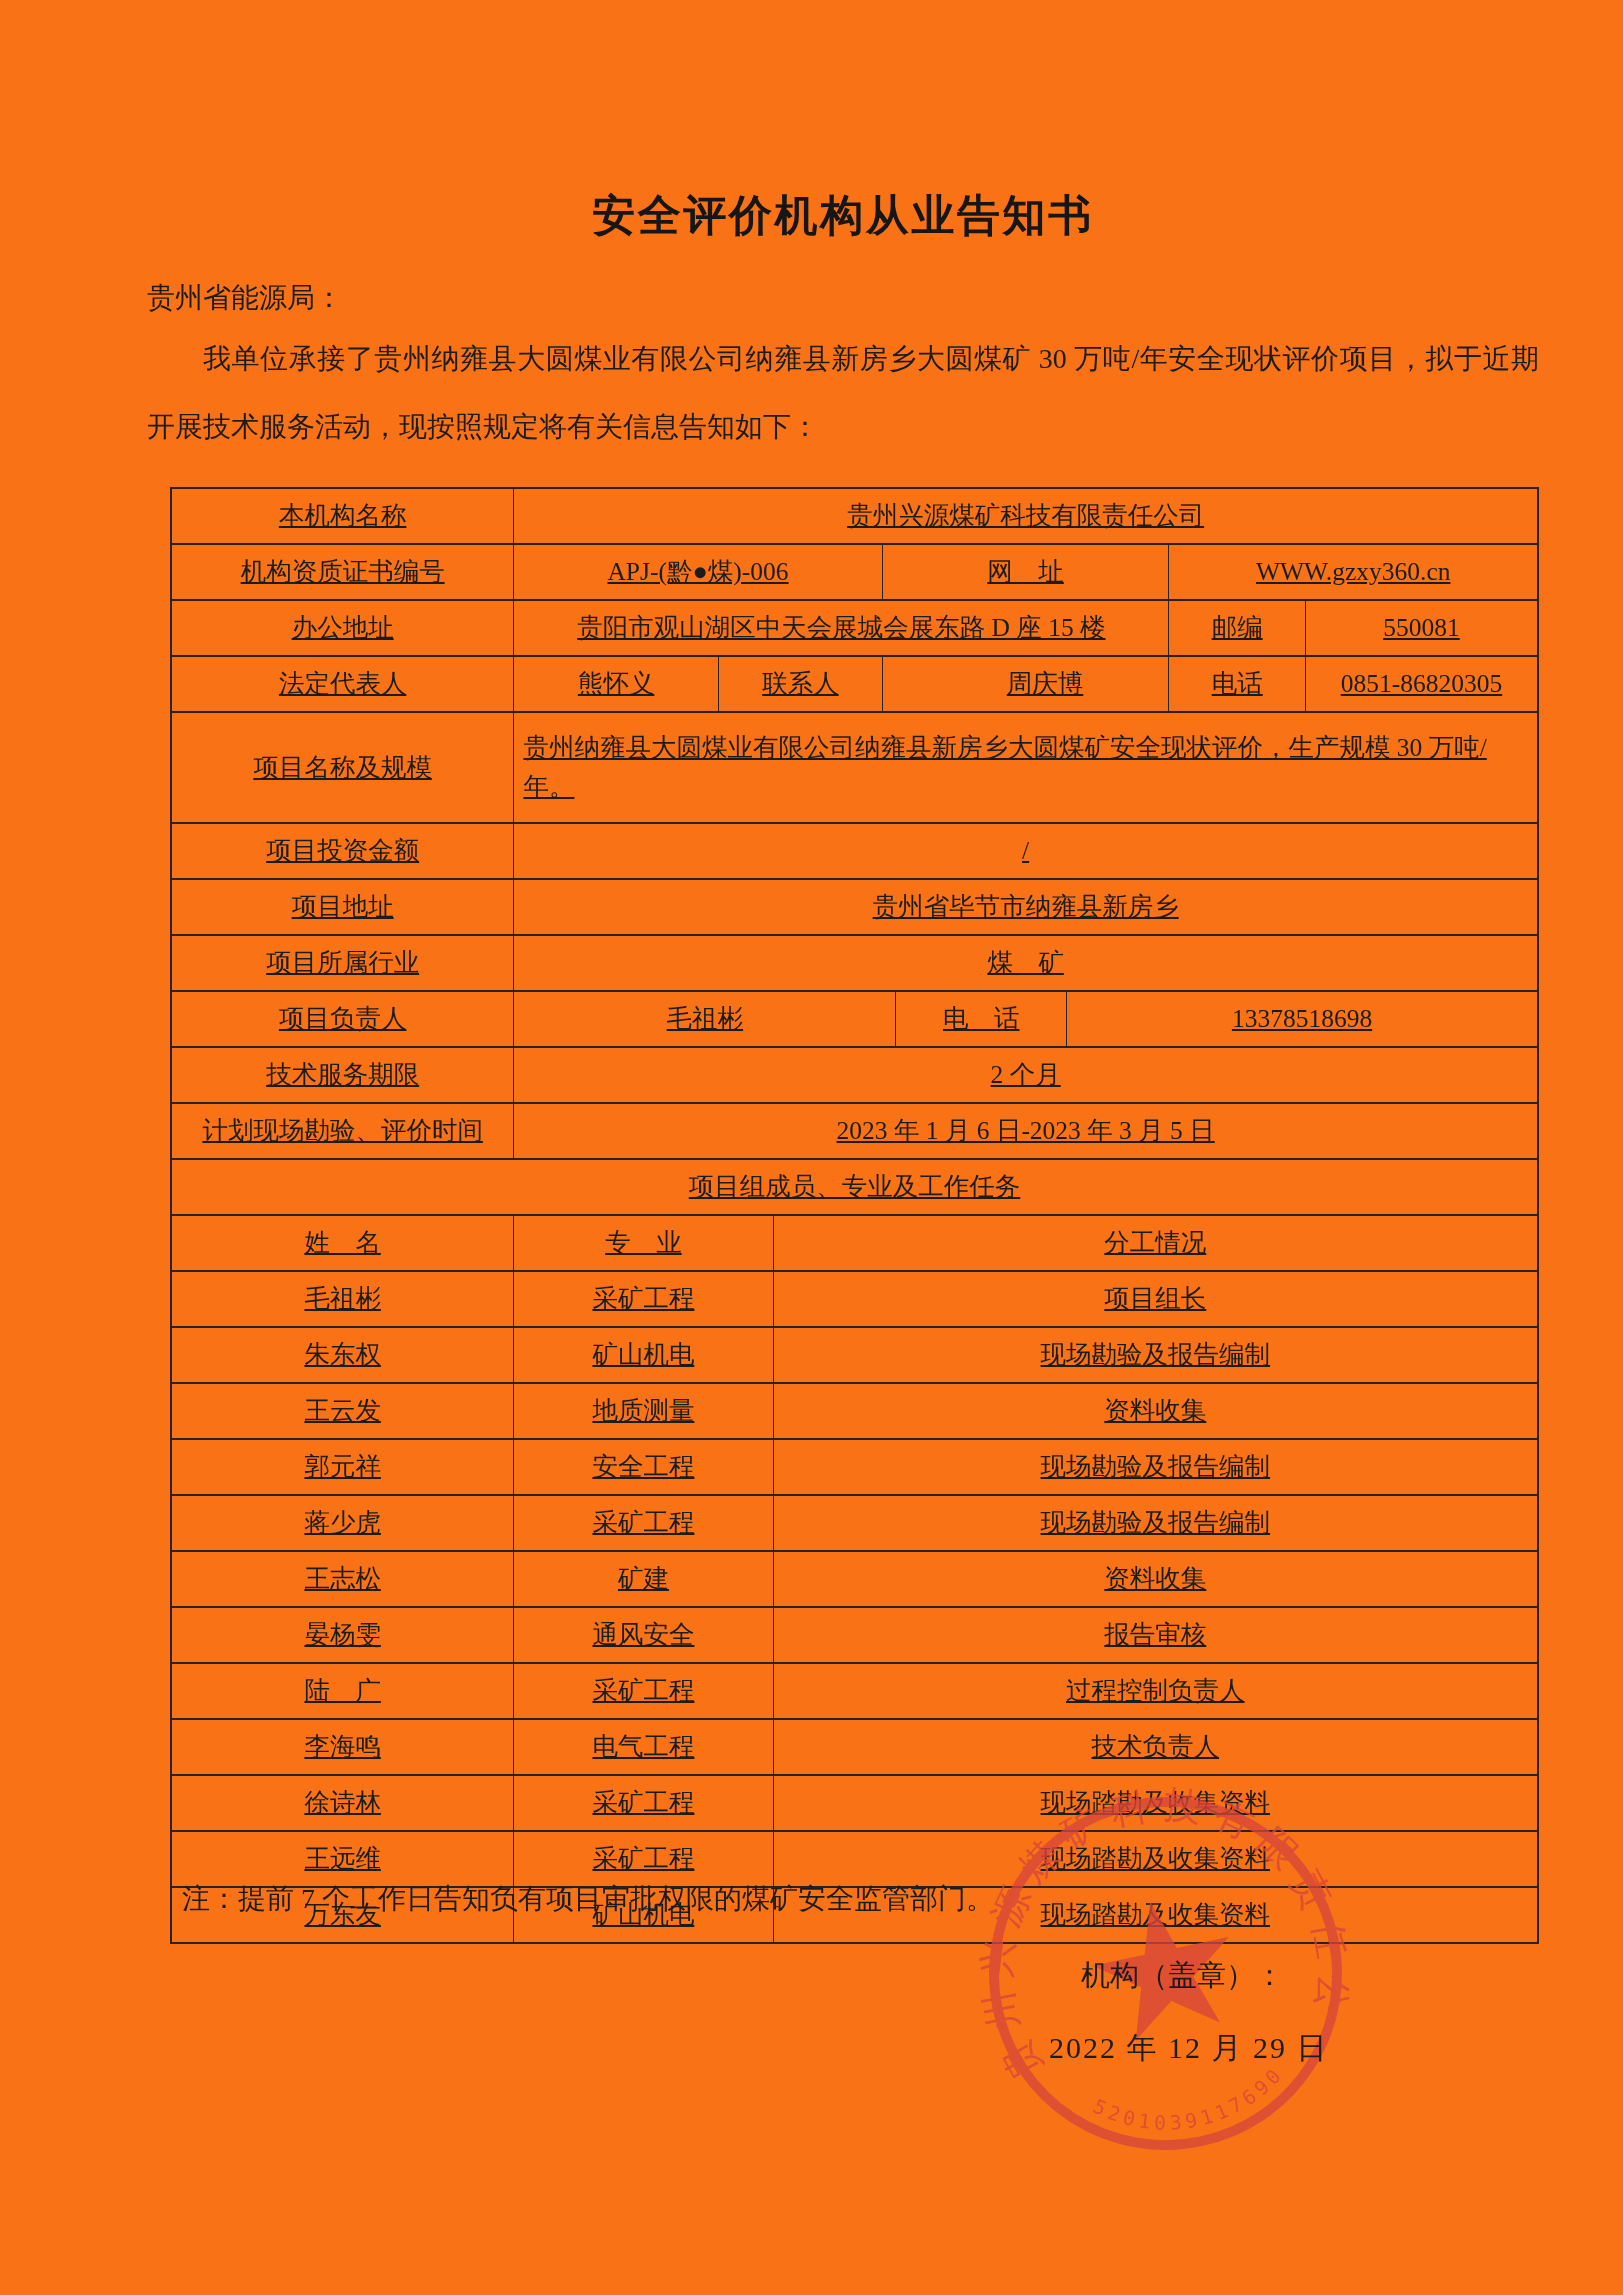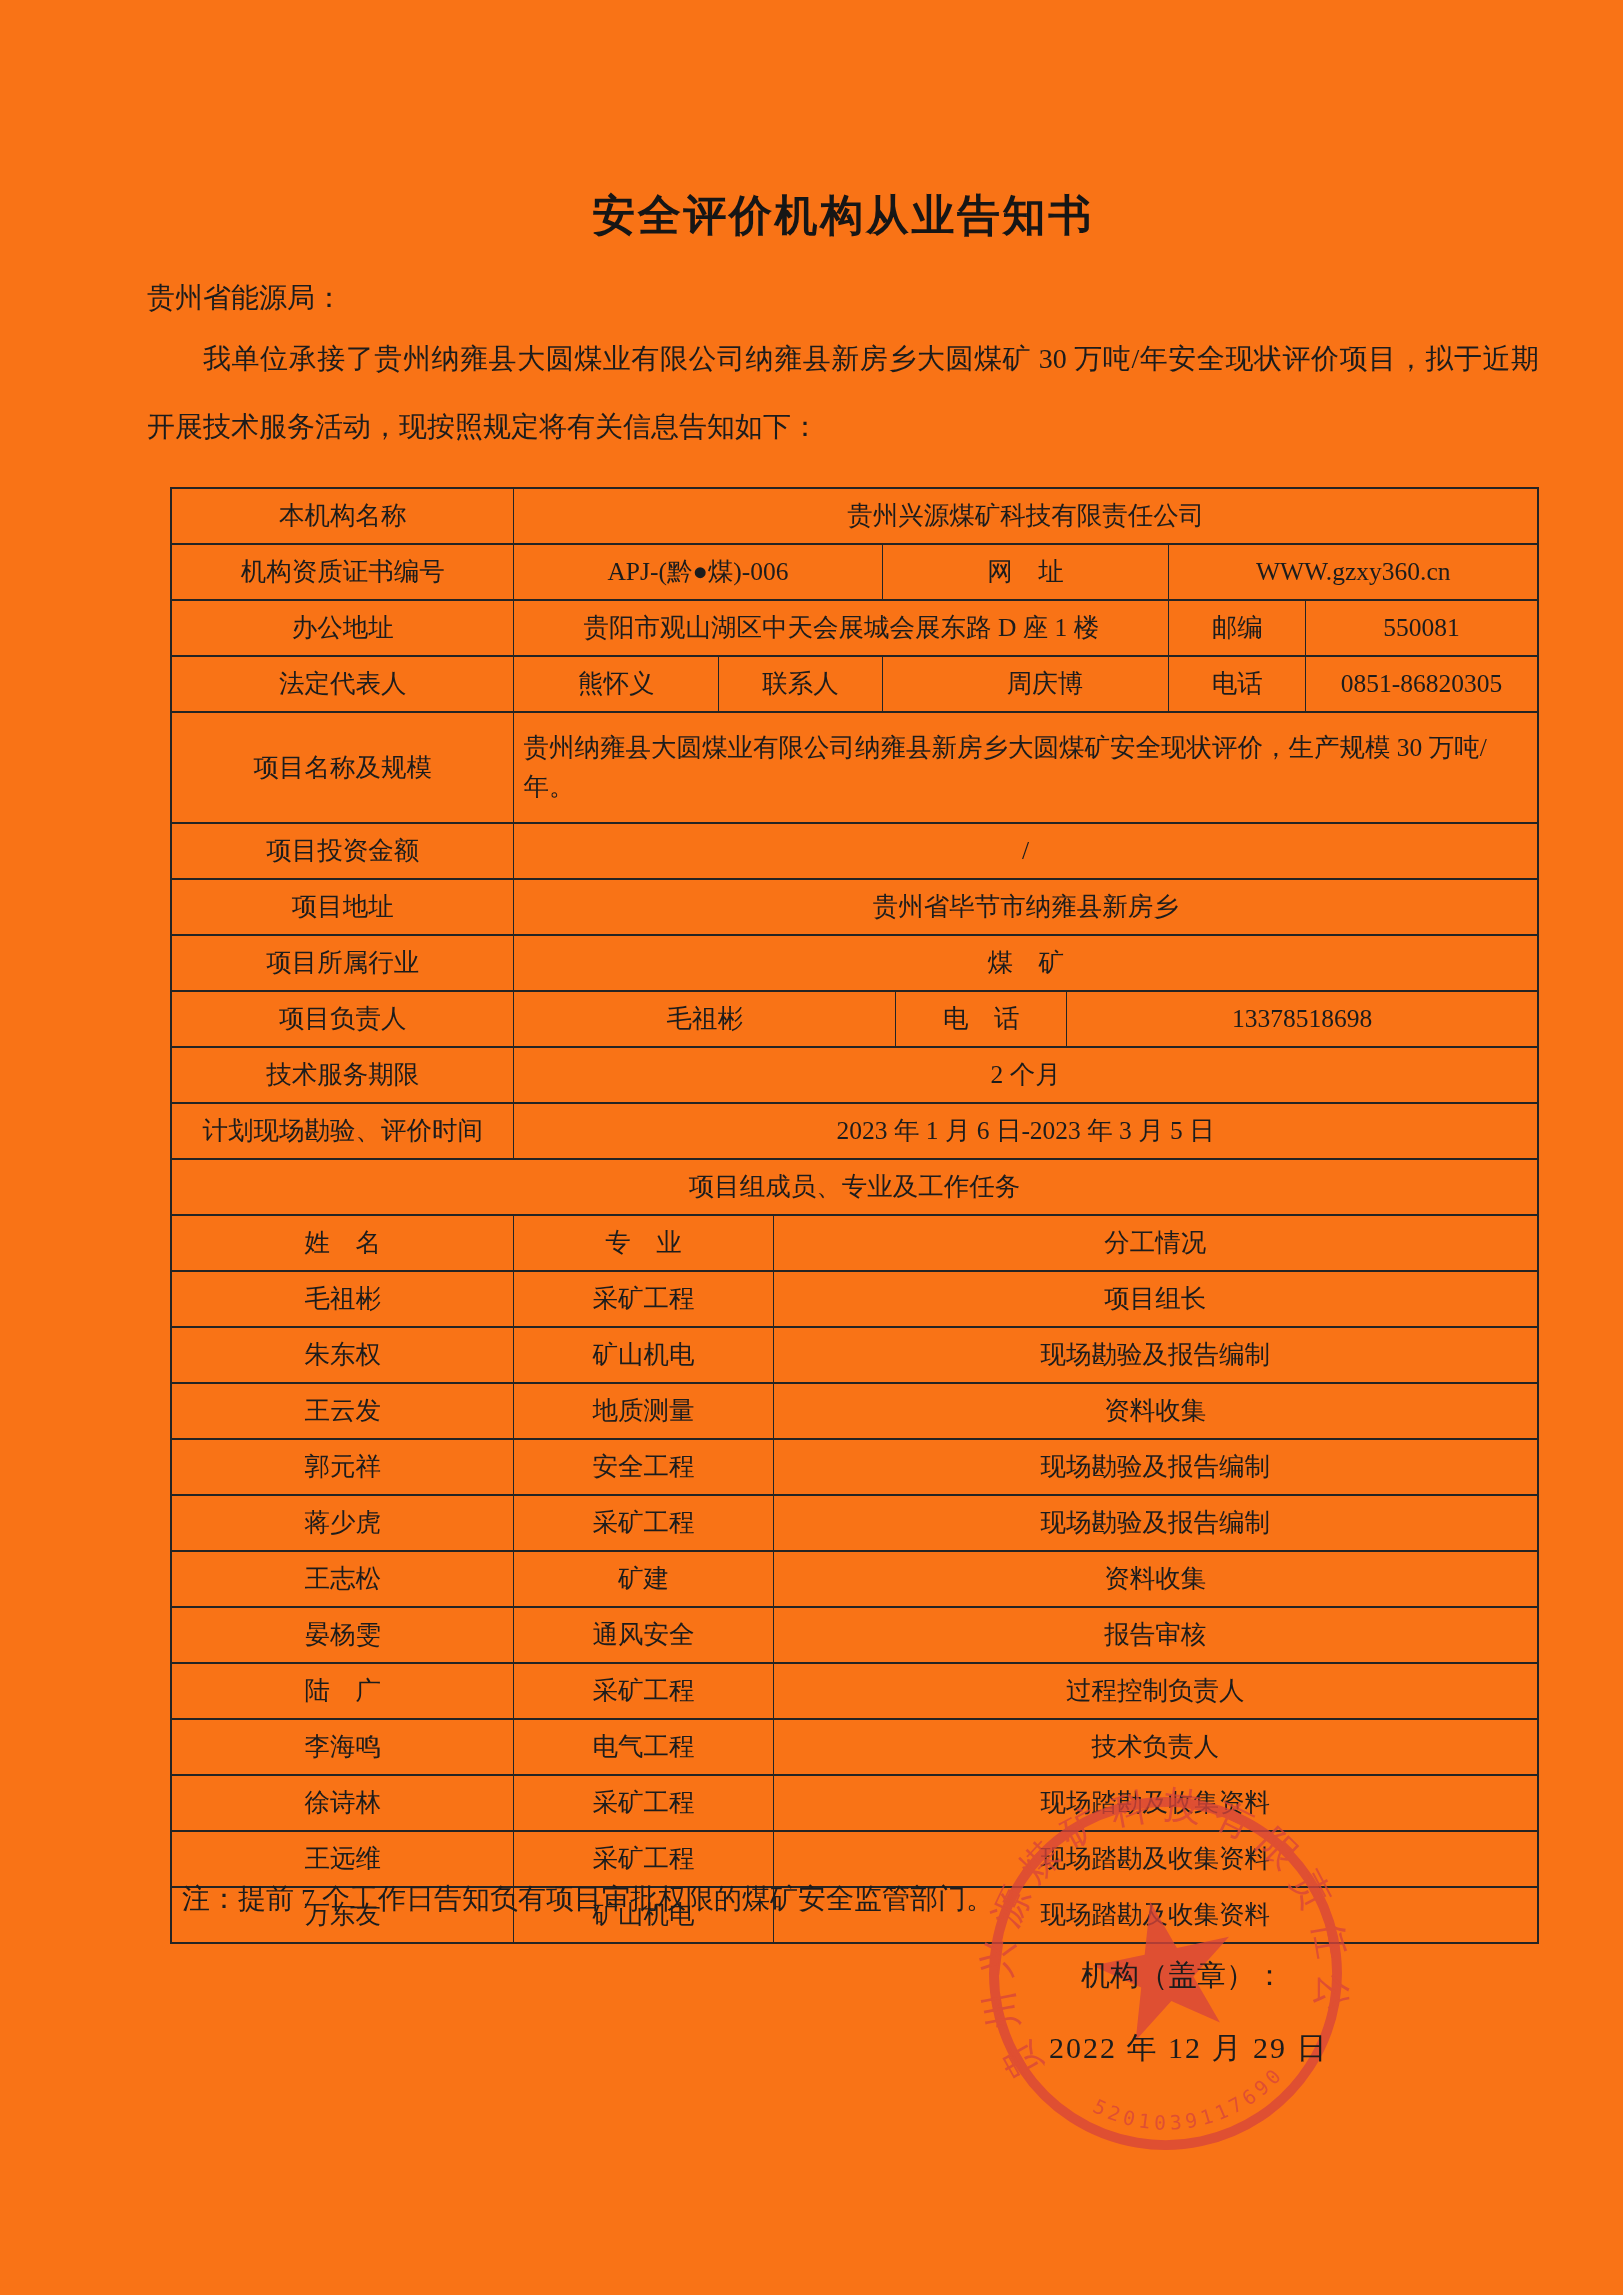--- a/index.html
+++ b/index.html
@@ -34,21 +34,21 @@
     text-indent:2em;
   }
   
   .itable{
     margin-top:26px;
     margin-left:23px;
     width:1369px;
     border:2px solid #242424;
     box-sizing:border-box;
   }
-  .trow{display:flex;min-height:54px;}
+  .trow{display:flex;min-height:54px;text-decoration:underline;}
   .trow + .trow{border-top:2px solid #242424;}
   .trow.tall{min-height:109px;}
   .cell{
     display:flex;align-items:center;justify-content:center;
     box-sizing:border-box;
     padding:3.9px 9.2px;
     font-size:25.5px;
     text-align:center;
     line-height:1.55;
   }
@@ -107,21 +107,21 @@
 
       <div class="trow">
         <div class="cell c25">机构资质证书编号</div>
         <div class="cell c27">APJ-(黔●煤)-006</div>
         <div class="cell c21">网　址</div>
         <div class="cell c27">WWW.gzxy360.cn</div>
       </div>
 
       <div class="trow">
         <div class="cell c25">办公地址</div>
-        <div class="cell c48">贵阳市观山湖区中天会展城会展东路 D 座 1 楼</div>
+        <div class="cell c48">贵阳市观山湖区中天会展城会展东路 D 座 15 楼</div>
         <div class="cell c10">邮编</div>
         <div class="cell c17">550081</div>
       </div>
 
       <div class="trow">
         <div class="cell c25">法定代表人</div>
         <div class="cell c15">熊怀义</div>
         <div class="cell c12">联系人</div>
         <div class="cell c21b">周庆博</div>
         <div class="cell c10">电话</div>

